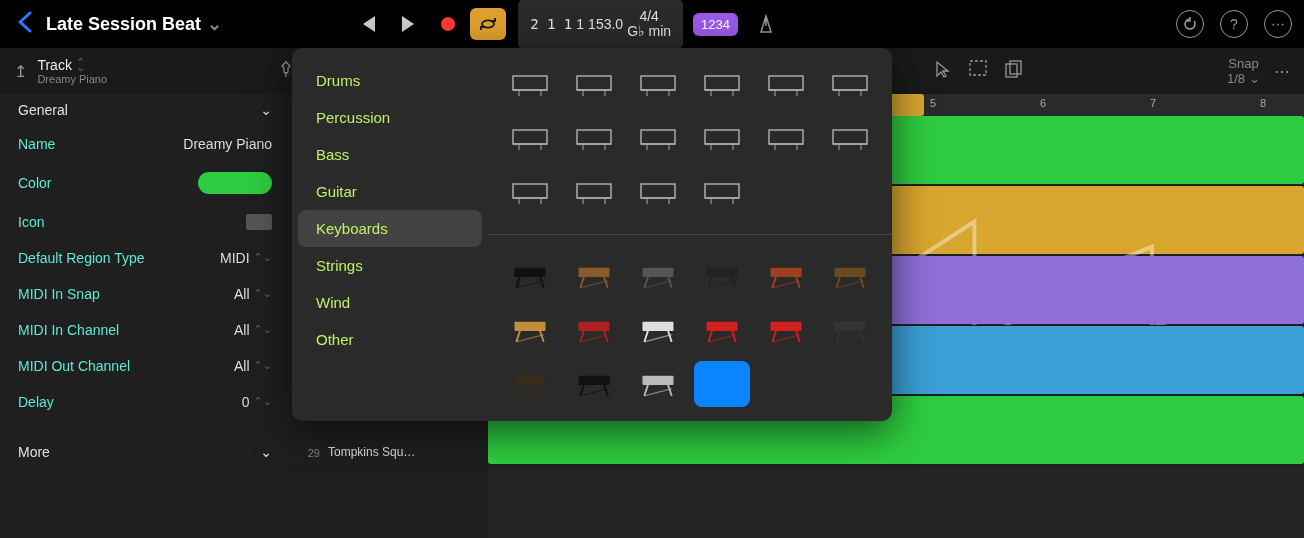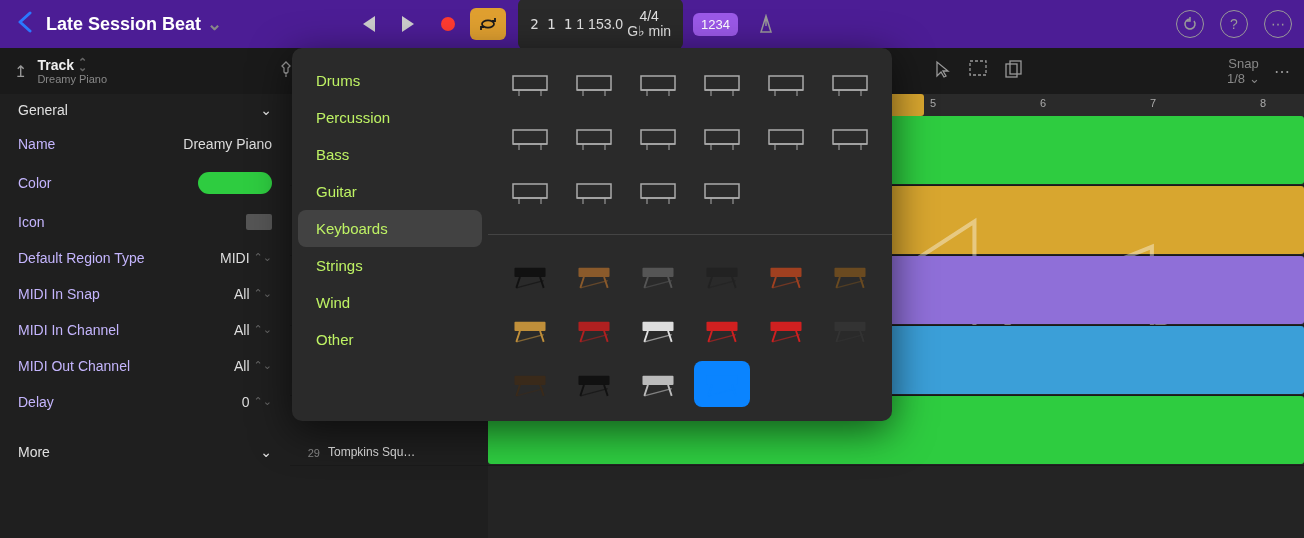--- a/index.html
+++ b/index.html
@@ -1,54 +1,54 @@
 <!DOCTYPE html>
 <html><head>
 <meta charset="utf-8">
 <style>
 * { margin: 0; padding: 0; box-sizing: border-box; font-family: -apple-system, BlinkMacSystemFont, "Segoe UI", sans-serif; }
 body { background: #1a1a1a; color: #e0e0e0; width: 1304px; height: 538px; overflow: hidden; position: relative; }
 
 
-.top-toolbar { height: 48px; display: flex; align-items: center; padding: 0 12px; gap: 8px; background: #4c1d95; }
+.top-toolbar { height: 48px; display: flex; align-items: center; padding: 0 12px; gap: 8px; background: #000000; }
 .back-btn { color: #2b78ff; font-size: 28px; cursor: pointer; padding: 0 4px; }
 .project-title { font-size: 18px; font-weight: 600; color: #fff; display: flex; align-items: center; gap: 6px; }
 .chevron { color: #888; }
 .transport { display: flex; align-items: center; gap: 4px; margin-left: 120px; }
 .transport-btn { width: 36px; height: 32px; display: flex; align-items: center; justify-content: center; cursor: pointer; border-radius: 6px; }
 .record-btn { color: #ff3b30; }
 .cycle-btn { background: #e0a030; border-radius: 6px; }
 .lcd { display: flex; align-items: center; gap: 4px; background: #2a2a2a; border-radius: 6px; padding: 4px 12px; margin-left: 8px; height: 50px; font-size: 14px; }
 .lcd-pos { font-family: monospace; }
 .lcd-sig { display:flex; flex-direction:column; font-size: 14px; line-height:1.1; align-items:center; }
 .count-in { background: #9b59e8; color:#fff; border-radius:6px; padding: 4px 8px; font-size:13px; margin-left:6px; }
 .metronome { margin-left:6px; color:#999; }
 .toolbar-right { margin-left: auto; display:flex; gap:16px; color:#999; }
 .icon-circle { width:28px; height:28px; border:1.5px solid currentColor; border-radius:50%; display:flex; align-items:center; justify-content:center; font-size:14px; }
 
 
 .secondary-row { height: 46px; display:flex; align-items:center; padding: 0 14px; background:#1a1a1a; }
 .track-header-ctrl { display:flex; align-items:center; gap:10px; flex: 0 0 280px; }
 .up-arrow { color:#999; }
 .track-info { display:flex; flex-direction:column; justify-content:center; }
-.track-info-title { font-size:14px; font-weight:700; color:#eee; display:flex; align-items:center; gap:4px; }
+.track-info-title { font-size:14px; font-weight:400; color:#eee; display:flex; align-items:center; gap:4px; }
 .track-info-sub { font-size:11px; color:#888; }
 .pin-icon { margin-left:auto; color:#999; }
 .timeline-tools { display:flex; gap:16px; margin-left:640px; color:#999; }
 .snap-ctrl { margin-left:auto; text-align:center; font-size:13px; color:#888; }
 .snap-ctrl .snap-val { display:flex; align-items:center; gap:4px; }
 
 
 .main { position:absolute; top:94px; left:0; right:0; bottom:0; display:flex; }
 
 
 .inspector { width: 290px; background:#1f1f1f; overflow:hidden; font-size:14px; }
 .insp-section { padding: 8px 18px; display:flex; align-items:center; justify-content:space-between; cursor:pointer; }
 .insp-row { padding: 10px 18px; display:flex; align-items:center; justify-content:space-between; color:#aaa; }
-.insp-row .label { color:#c4b5fd; }
+.insp-row .label { color:#5eead4; }
 .insp-row .value { color:#ddd; display:flex; align-items:center; gap:4px; }
 .color-swatch { width:74px; height:22px; background:#2ecc40; border-radius:11px; }
 .icon-swatch { width:26px; height:16px; background:#555; border-radius:2px; }
 .mini-chev { color:#666; font-size:11px; display:flex; flex-direction:column; line-height:0.5; }
 
 
 .popover { position:absolute; top: 48px; left: 292px; width: 600px; background:#2a2a2a; border-radius:10px; box-shadow:0 10px 40px rgba(0,0,0,0.6); display:flex; z-index:100; overflow:hidden; }
 .cat-list { width: 196px; padding: 14px 6px; }
 .cat-item { padding: 10px 18px; border-radius:8px; cursor:pointer; color:#bef264; font-size:15px; }
 .cat-item.selected { background:#424242; }

